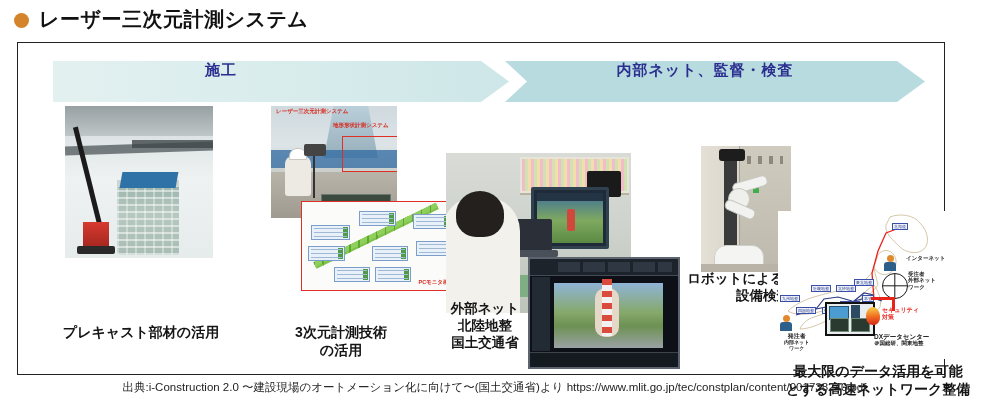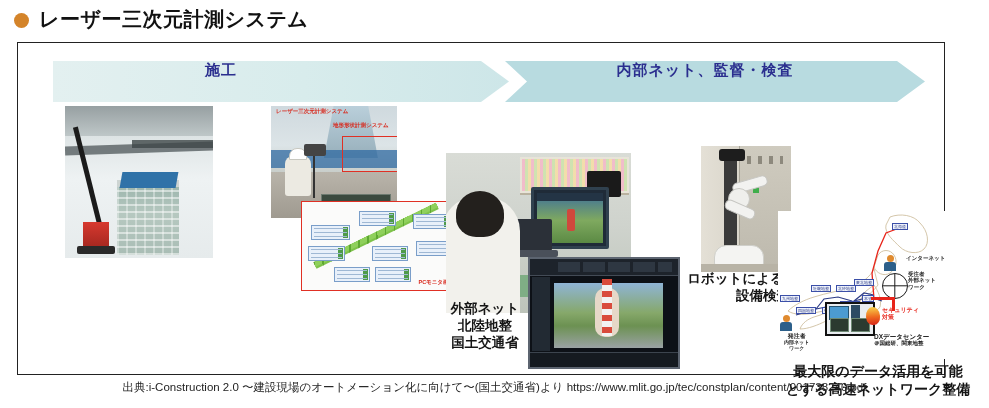--- a/index.html
+++ b/index.html
@@ -215,20 +215,21 @@
     <div class="snow-scene"></div>
     <div class="snow-tree"></div>
     <div class="snow-road"></div>
     <div class="snow-road2"></div>
     <div class="building"></div>
     <div class="bluetop"></div>
     <div class="crane-boom"></div>
     <div class="crane-base"></div>
     <div class="crane-track"></div>
   </div>
+  <div class="cap" id="cap-precast">プレキャスト部材の活用</div>
 
   <div class="photo" id="photo-measure">
     <div class="site-sky"></div>
     <div class="site-crane"></div>
     <div class="site-wall"></div>
     <div class="site-ground"></div>
     <div class="worker"></div>
     <div class="tripod"></div>
     <div class="redbox-a"></div>
     <div class="signboard"></div>
@@ -240,20 +241,24 @@
     <div class="truss"></div>
     <div class="dbox g" style="left:6%;top:26%;width:23%;"></div>
     <div class="dbox g" style="left:36%;top:10%;width:22%;"></div>
     <div class="dbox g" style="left:70%;top:14%;width:23%;"></div>
     <div class="dbox g" style="left:4%;top:50%;width:22%;"></div>
     <div class="dbox g" style="left:44%;top:50%;width:22%;"></div>
     <div class="dbox g" style="left:72%;top:44%;width:23%;"></div>
     <div class="dbox g" style="left:20%;top:74%;width:22%;"></div>
     <div class="dbox g" style="left:46%;top:74%;width:22%;"></div>
     <div class="ann" id="ann-pc">PCモニタ画面</div>
+  </div>
+  <div class="cap" id="cap-measure">
+    <div>3次元計測技術</div>
+    <div>の活用</div>
   </div>
 
   <div class="photo" id="photo-office">
     <div class="office-bg"></div>
     <div class="office-shelf"></div>
     <div class="monitor2"></div>
     <div class="monitor">
       <div class="screen"></div>
       <div class="bar"></div>
       <div class="subj"></div>

